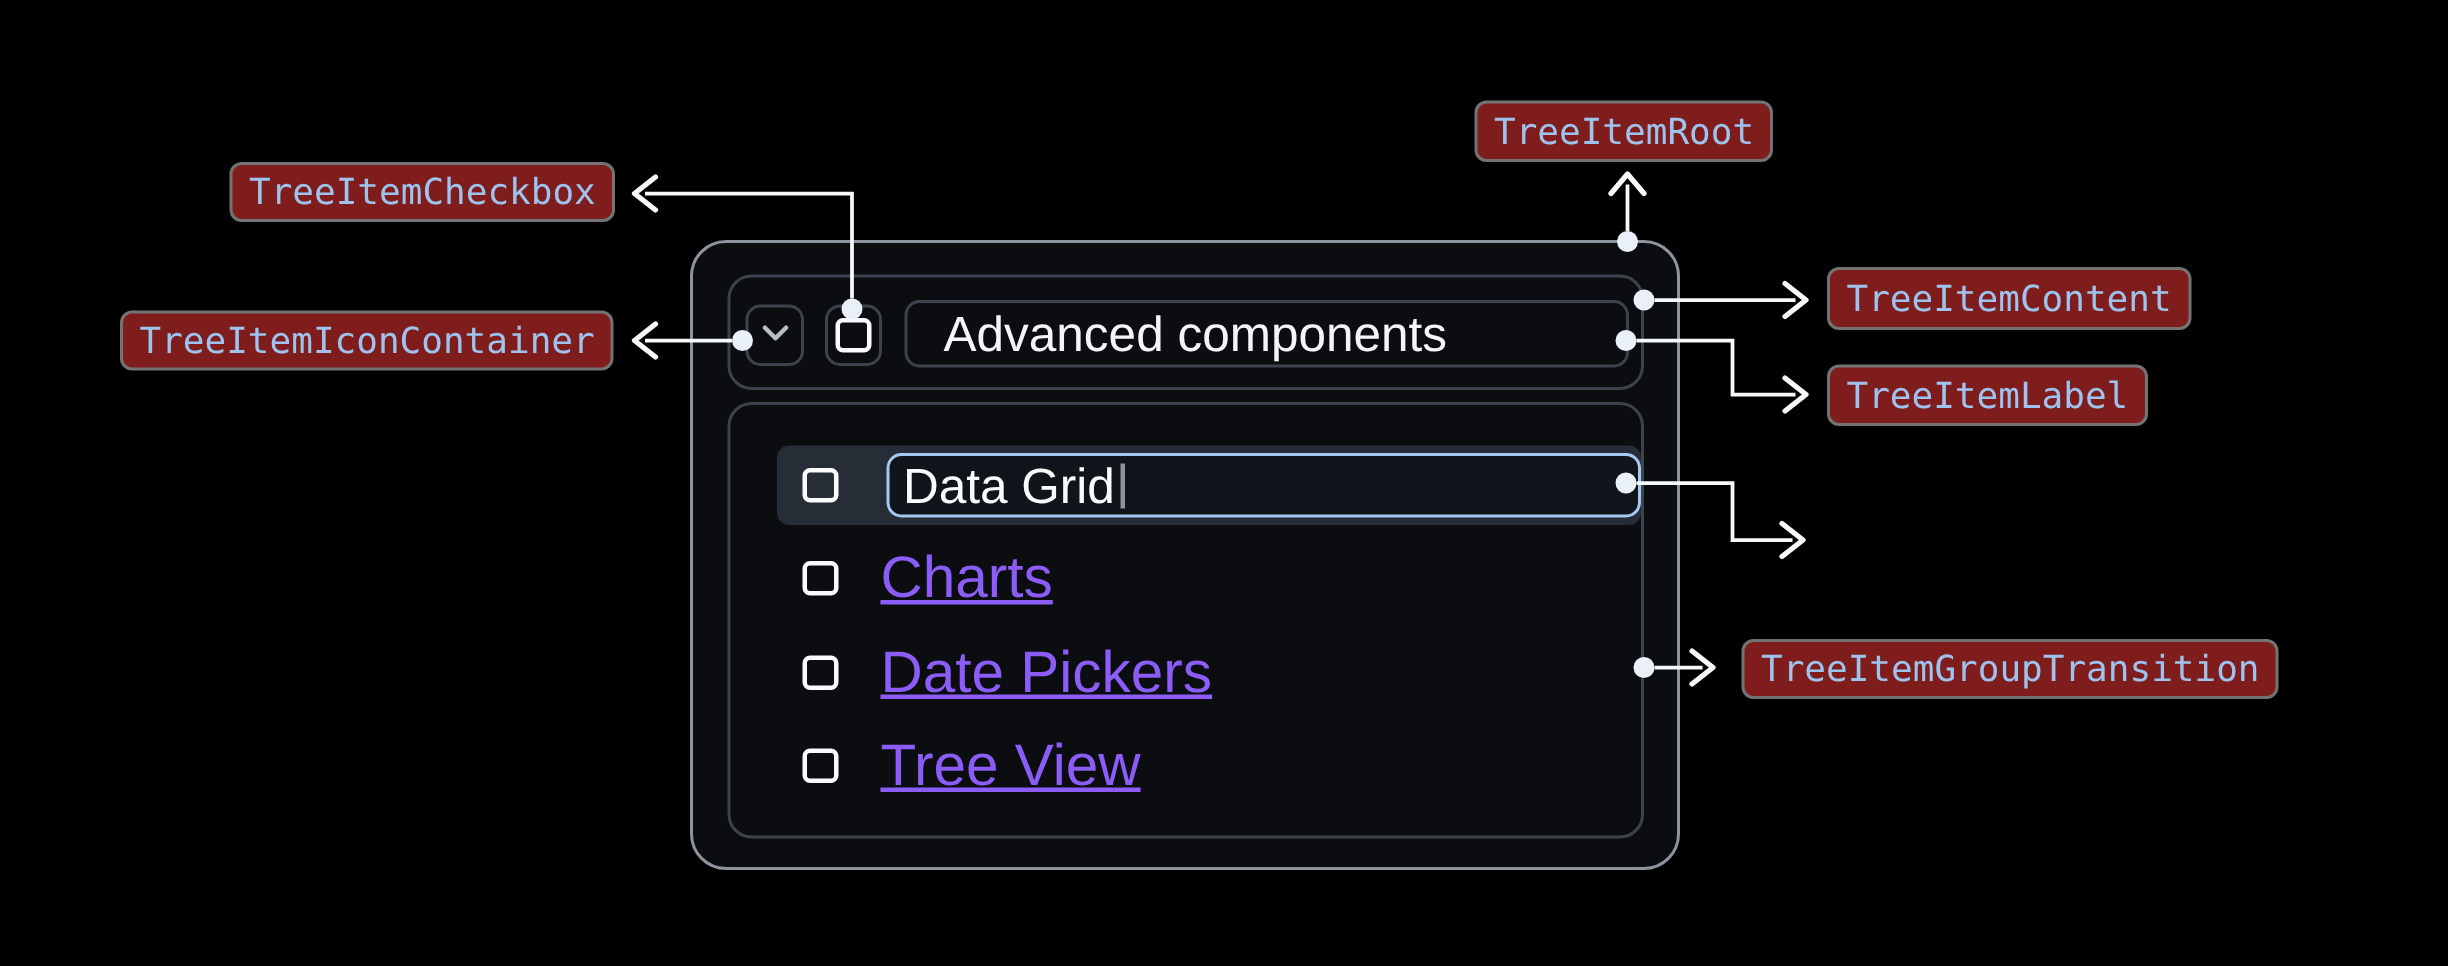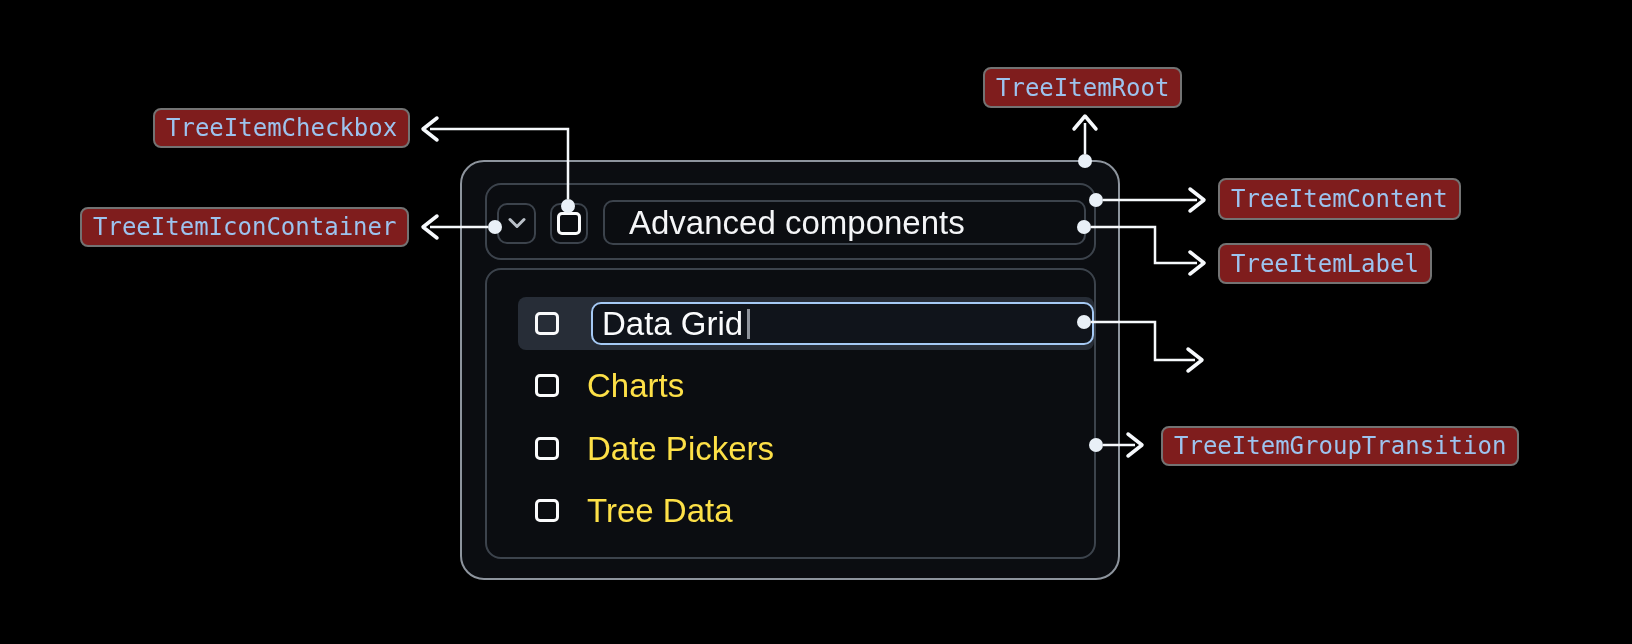--- a/index.html
+++ b/index.html
@@ -76,23 +76,24 @@
     width: 576px; height: 53px;
     display: flex; align-items: center;
   }
   .tree-row .checkbox-square { margin-left: 17px; flex: 0 0 auto; }
   .row-editing { top: 27px; background: #272D37; border-radius: 8px; gap: 12px; }
   .row-1 { top: 89px; }
   .row-2 { top: 152px; }
   .row-3 { top: 214px; }
   .row-label {
     margin-left: 28px;
-    color: #fde047;
-    font-size: 33px;
+    color: #8b5cf6;
+    font-size: 39px;
     white-space: nowrap;
+    text-decoration: underline;
   }
   .label-input {
     margin-left: 20px;
     width: 507px; height: 43px;
     background: #10141B;
     border: 2.5px solid #A5C9F4;
     border-radius: 10px;
     display: flex; align-items: center;
     padding-left: 9px;
     color: #FAFBFC;
@@ -187,21 +188,21 @@
         <span class="row-label">Charts</span>
       </div>
 
       <div class="tree-row row-2">
         <span class="checkbox-square"></span>
         <span class="row-label">Date Pickers</span>
       </div>
 
       <div class="tree-row row-3">
         <span class="checkbox-square"></span>
-        <span class="row-label">Tree Data</span>
+        <span class="row-label">Tree View</span>
       </div>
 
     </div>
   </div>
 
   <svg class="connectors">
 
     <polyline points="430,129 568,129 568,199"></polyline>
     <polyline class="arrowhead" points="437,118 423,129 437,140"></polyline>
     <circle cx="568" cy="206" r="7"></circle>

